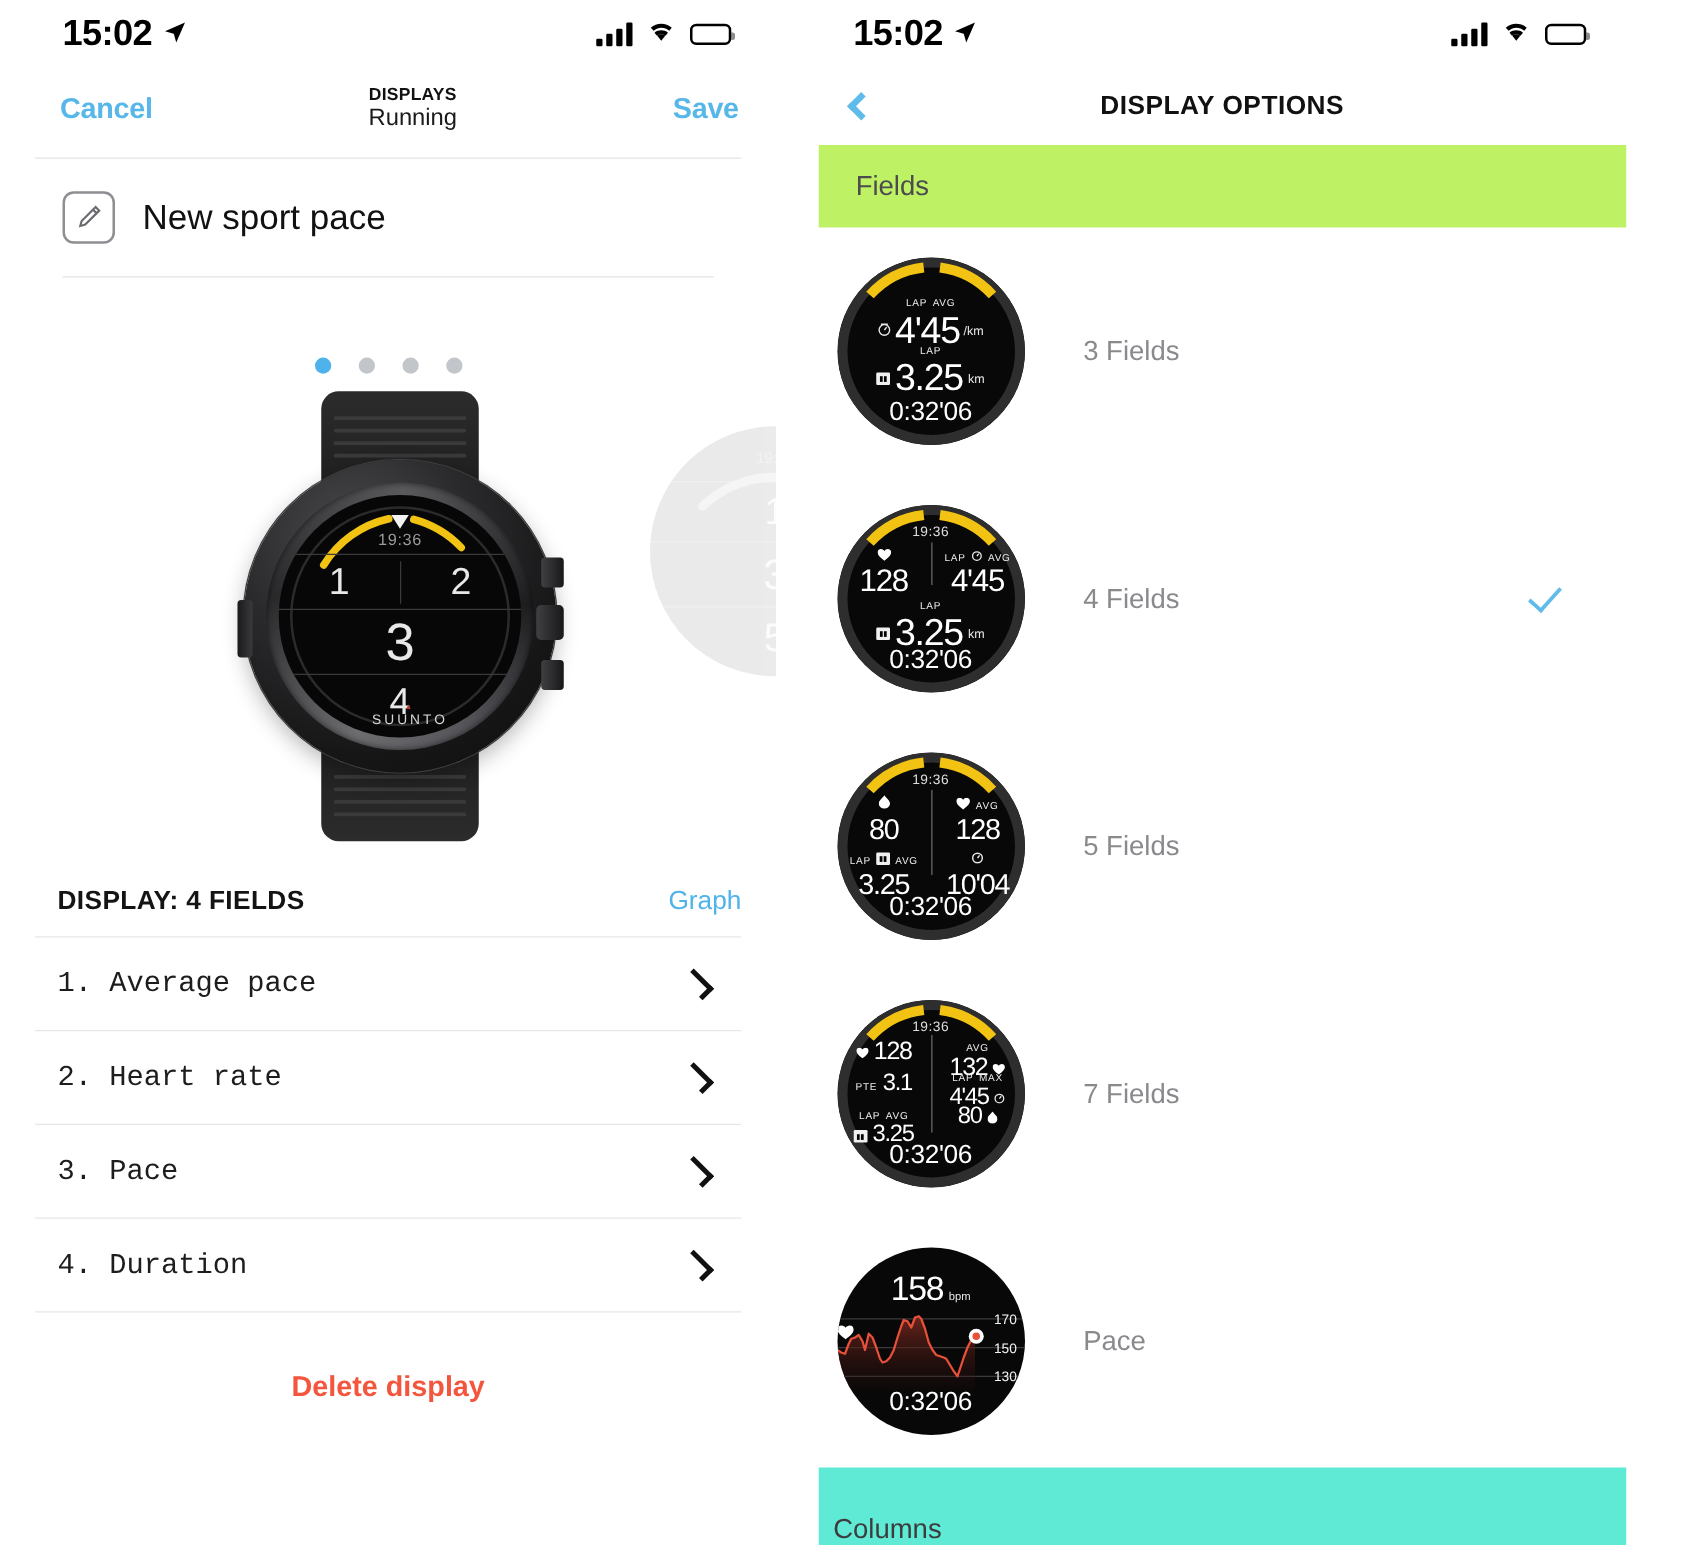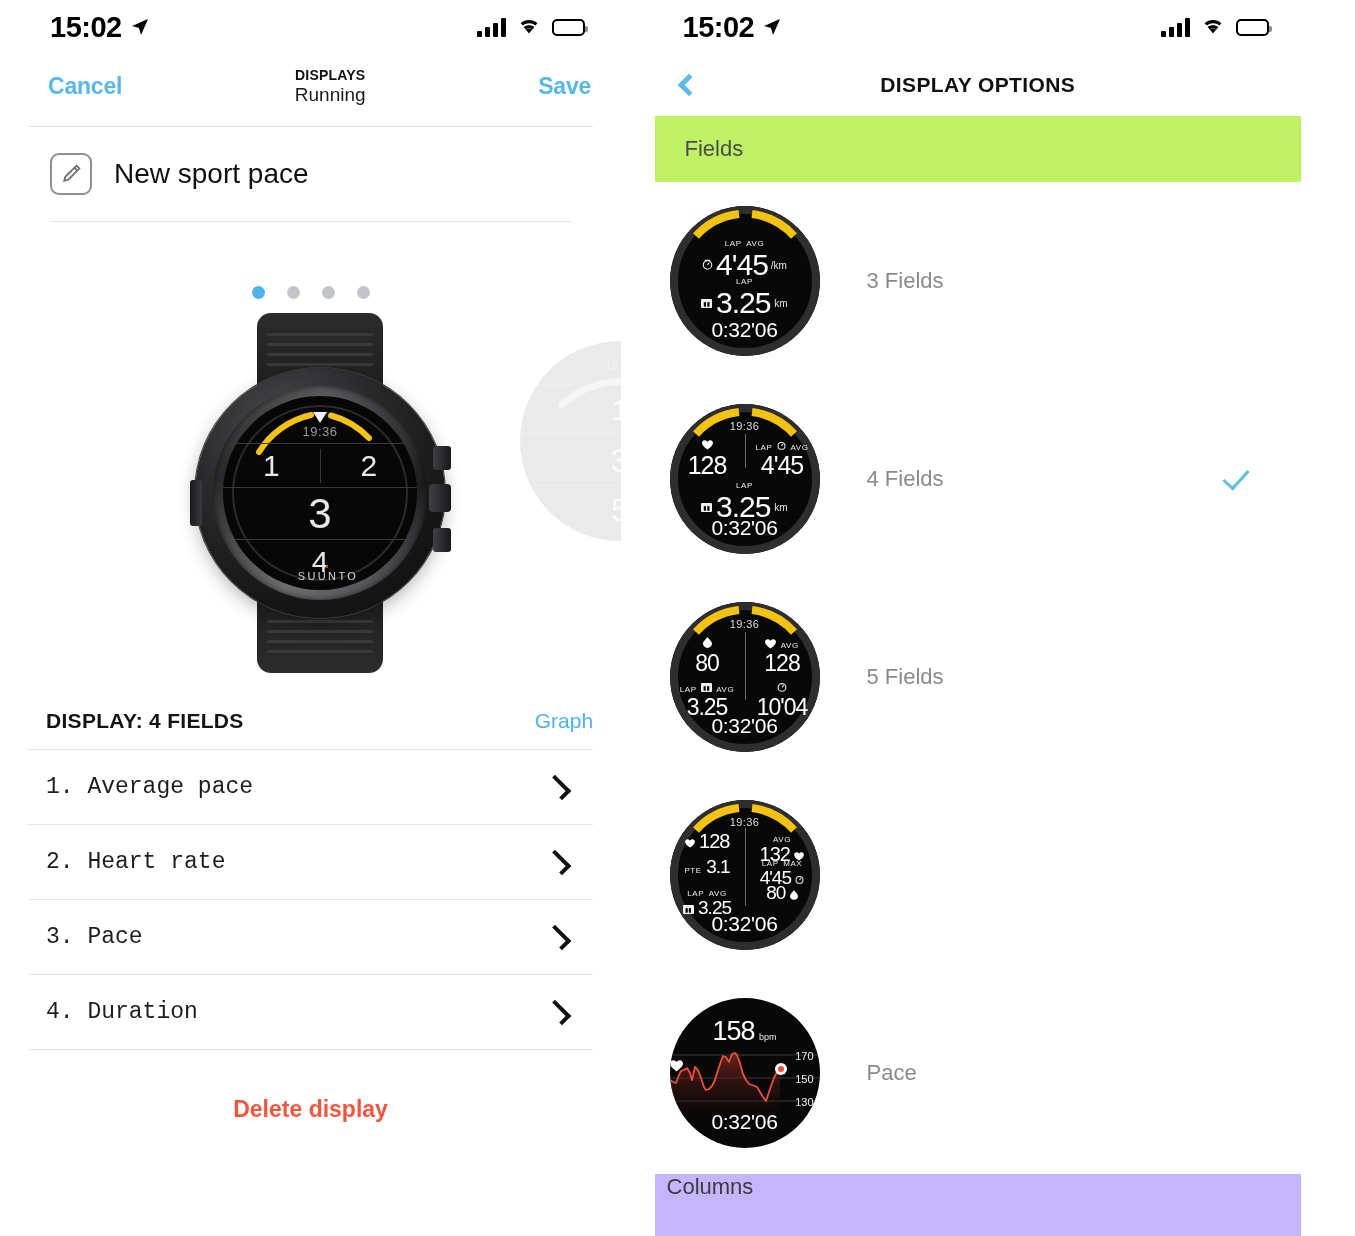--- a/index.html
+++ b/index.html
@@ -215,21 +215,21 @@
   .opt-check {
     width: 30px; height: 30px; margin-right: 46px; position: relative;
   }
   .opt-check.on::after {
     content: ""; position: absolute; left: 4px; top: 0px;
     width: 11px; height: 22px; border-right: 3px solid #5fbbe9; border-bottom: 3px solid #5fbbe9;
     transform: rotate(42deg);
   }
   .bottom-head {
     position: absolute; left: 14px; right: 14px; bottom: 0;
-    background: #c4b5fd; height: 62px; display: flex; align-items: flex-start; padding-left: 12px;
+    background: #5eead4; height: 62px; display: flex; align-items: flex-end; padding-left: 12px;
   }
   .bottom-head span { font-size: 22px; color: #3c3c3e; }
 
   
   .mini {
     position: relative; width: 150px; height: 150px; border-radius: 50%;
     background: #080808; overflow: hidden; color: #fff;
     font-family: "Liberation Sans", sans-serif;
   }
   .mini .mtime {
@@ -668,20 +668,21 @@
               <span class="num" style="font-size:19px;">80</span>
               <span>
                 <svg width="8" height="10" viewBox="0 0 10 12" style="vertical-align:middle">
                     <path d="M5 0C3 3 0 4.5 0 7.5 0 10 2.2 12 5 12s5-2 5-4.5C10 4.5 7 3 5 0z" fill="#fff"></path>
                   </svg>
               </span>
             </div>
             <div class="mdur">0:32'06</div>
           </div>
         </div>
+        <div class="opt-label">7 Fields</div>
         <div class="opt-check"></div>
       </div>
 
       <div class="opt-row">
         <div class="opt-thumb">
           <div class="mini mg">
             <div class="ghr">
               <span>
                 <svg width="13" height="12" viewBox="0 0 12 11" style="vertical-align:middle">
                     <path d="M6 10.5C2 7.5 0 5.4 0 3.3 0 1.5 1.3.3 3 .3c1.2 0 2.3.7 3 1.7C6.7 1 7.8.3 9 .3c1.7 0 3 1.2 3 3 0 2.1-2 4.2-6 7.2z" fill="#fff"></path>

